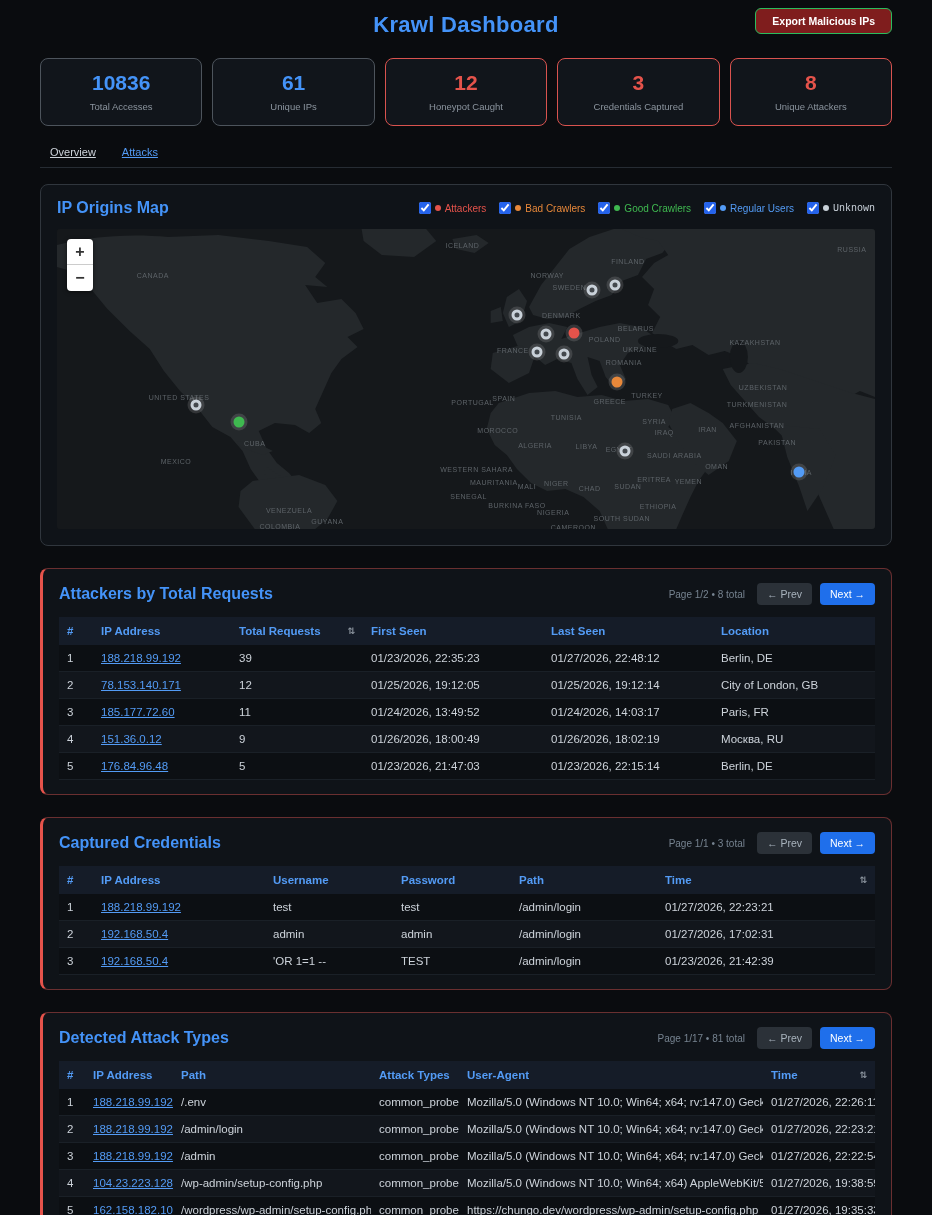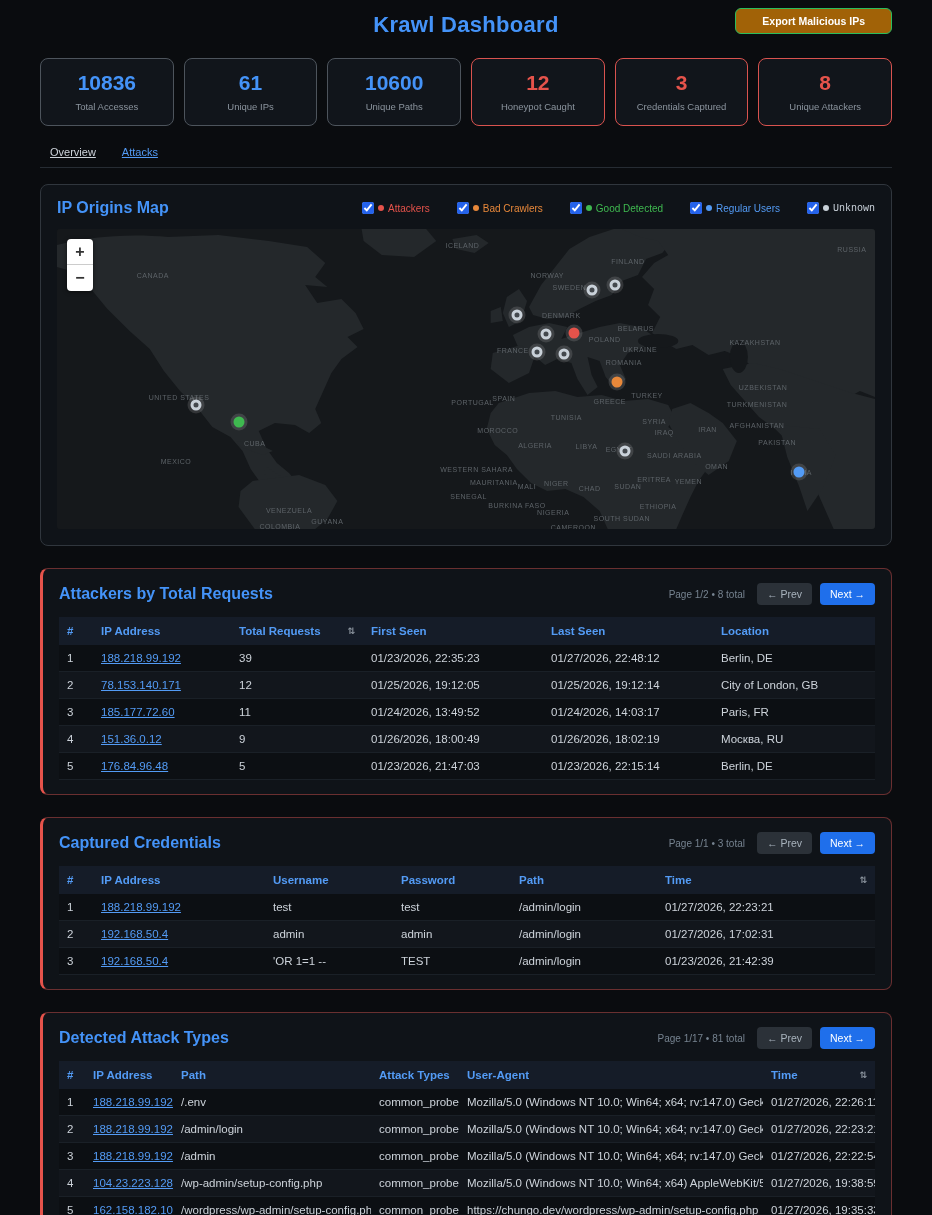--- a/index.html
+++ b/index.html
@@ -10,22 +10,22 @@
     color: #c9d1d9;
     font-size: 12px;
   }
   .page { padding: 0 40px 18px 40px; }
 
   
   .hdr { position: relative; padding-top: 12px; height: 46px; }
   .hdr h1 { text-align: center; color: #4493f8; font-size: 22px; font-weight: bold; letter-spacing: .3px; }
   .export-btn {
     position: absolute; right: 0; top: 8px;
-    background: #a16207; border: 1px solid #2bbd5e; color: #fff;
-    font-size: 10.5px; font-weight: bold; padding: 6px 26px; border-radius: 6px; cursor: pointer;
+    background: #7f1d1d; border: 1px solid #2bbd5e; color: #fff;
+    font-size: 10.5px; font-weight: bold; padding: 6px 16px; border-radius: 6px; cursor: pointer;
     font-family: inherit;
   }
 
   
   .stats { display: flex; gap: 10px; margin-top: 12px; align-items: center; }
   .stat-card {
     flex: 1; background: #11151b; border: 1px solid #4d545c; border-radius: 8px;
     text-align: center; padding: 12px 4px 13px 4px;
   }
   .stat-card.alert { border-color: #d9534f; }
@@ -46,21 +46,21 @@
   .panel.alert-panel {
     margin-top: 22px;
     border: 1px solid rgba(217,83,79,.45);
     border-left: 3px solid #e5534b;
     padding-bottom: 14px;
   }
   .panel-head { display: flex; justify-content: space-between; align-items: center; }
   .panel-title { color: #4493f8; font-size: 16px; font-weight: bold; }
 
   
-  .legend { display: flex; align-items: flex-start; gap: 27px; margin-left: 20px; }
+  .legend { display: flex; align-items: flex-start; gap: 13px; margin-left: 20px; }
   .legend-item { display: flex; align-items: center; gap: 4px; cursor: pointer; }
   .legend-checkbox { width: 12px; height: 12px; accent-color: #2563eb; cursor: pointer; }
   .legend-dot { width: 6px; height: 6px; border-radius: 50%; display: inline-block; }
   .legend-label { font-size: 10px; }
 
   
   .map-canvas {
     position: relative; height: 300px; margin-top: 12px;
     background: #15181b; overflow: hidden; border-radius: 3px;
   }
@@ -139,24 +139,20 @@
   </header>
 
   <div class="stats">
       <div class="stat-card">
         <div class="stat-value">10836</div>
         <div class="stat-label">Total Accesses</div>
       </div>
       <div class="stat-card">
         <div class="stat-value">61</div>
         <div class="stat-label">Unique IPs</div>
-      </div>
-      <div class="stat-card">
-        <div class="stat-value">10600</div>
-        <div class="stat-label">Unique Paths</div>
       </div>
       <div class="stat-card alert">
         <div class="stat-value">12</div>
         <div class="stat-label">Honeypot Caught</div>
       </div>
       <div class="stat-card alert">
         <div class="stat-value">3</div>
         <div class="stat-label">Credentials Captured</div>
       </div>
       <div class="stat-card alert">
@@ -180,21 +176,21 @@
             <span class="legend-label" style="color: rgb(229, 83, 75);">Attackers</span>
           </label>
           <label class="legend-item">
             <input class="legend-checkbox" type="checkbox" checked="" style="">
             <span class="legend-dot" style="background: rgb(232, 136, 58);"></span>
             <span class="legend-label" style="color: rgb(232, 136, 58);">Bad Crawlers</span>
           </label>
           <label class="legend-item">
             <input class="legend-checkbox" type="checkbox" checked="" style="">
             <span class="legend-dot" style="background: rgb(63, 185, 80);"></span>
-            <span class="legend-label" style="color: rgb(63, 185, 80);">Good Detected</span>
+            <span class="legend-label" style="color: rgb(63, 185, 80);">Good Crawlers</span>
           </label>
           <label class="legend-item">
             <input class="legend-checkbox" type="checkbox" checked="" style="">
             <span class="legend-dot" style="background: rgb(83, 155, 245);"></span>
             <span class="legend-label" style="color: rgb(83, 155, 245);">Regular Users</span>
           </label>
           <label class="legend-item">
             <input class="legend-checkbox" type="checkbox" checked="" style="">
             <span class="legend-dot" style="background: rgb(201, 209, 217);"></span>
             <span class="legend-label" style="color: rgb(201, 209, 217); font-family: Liberation Mono, monospace;">Unknown</span>

